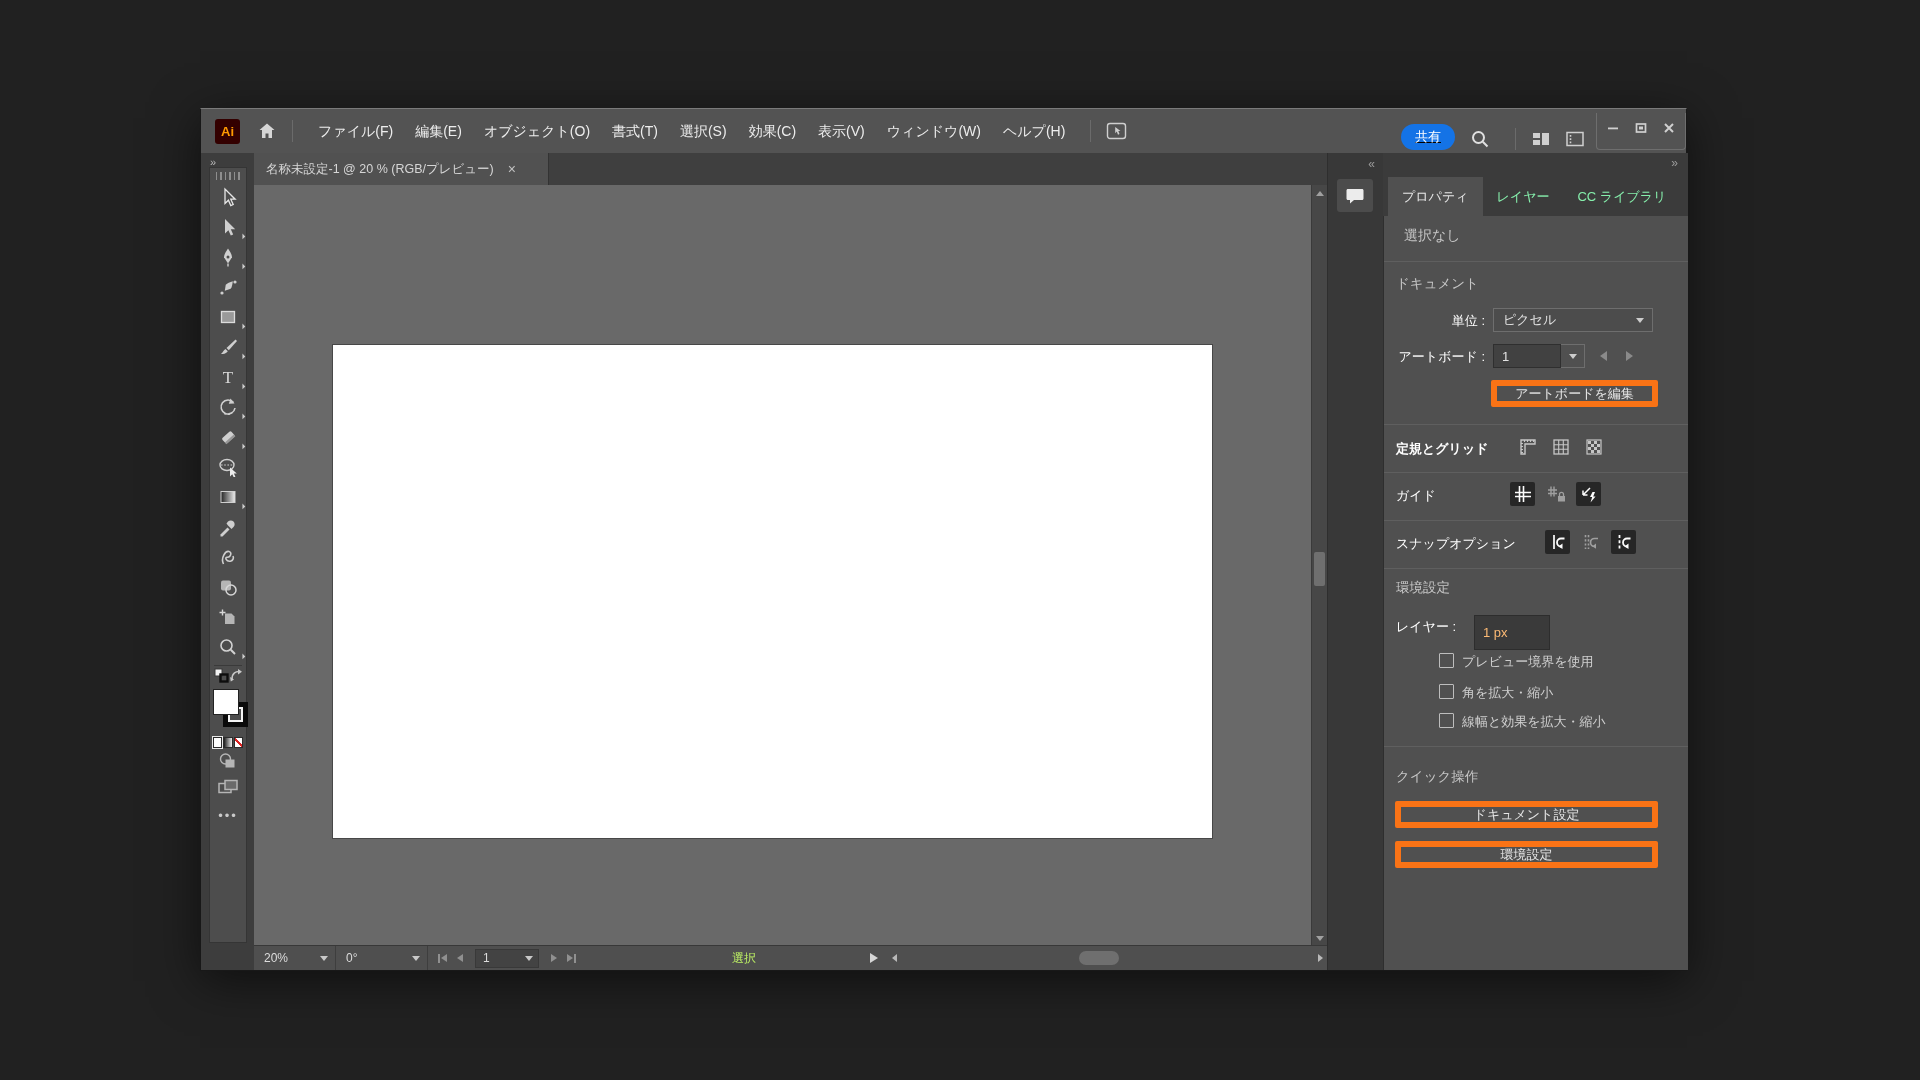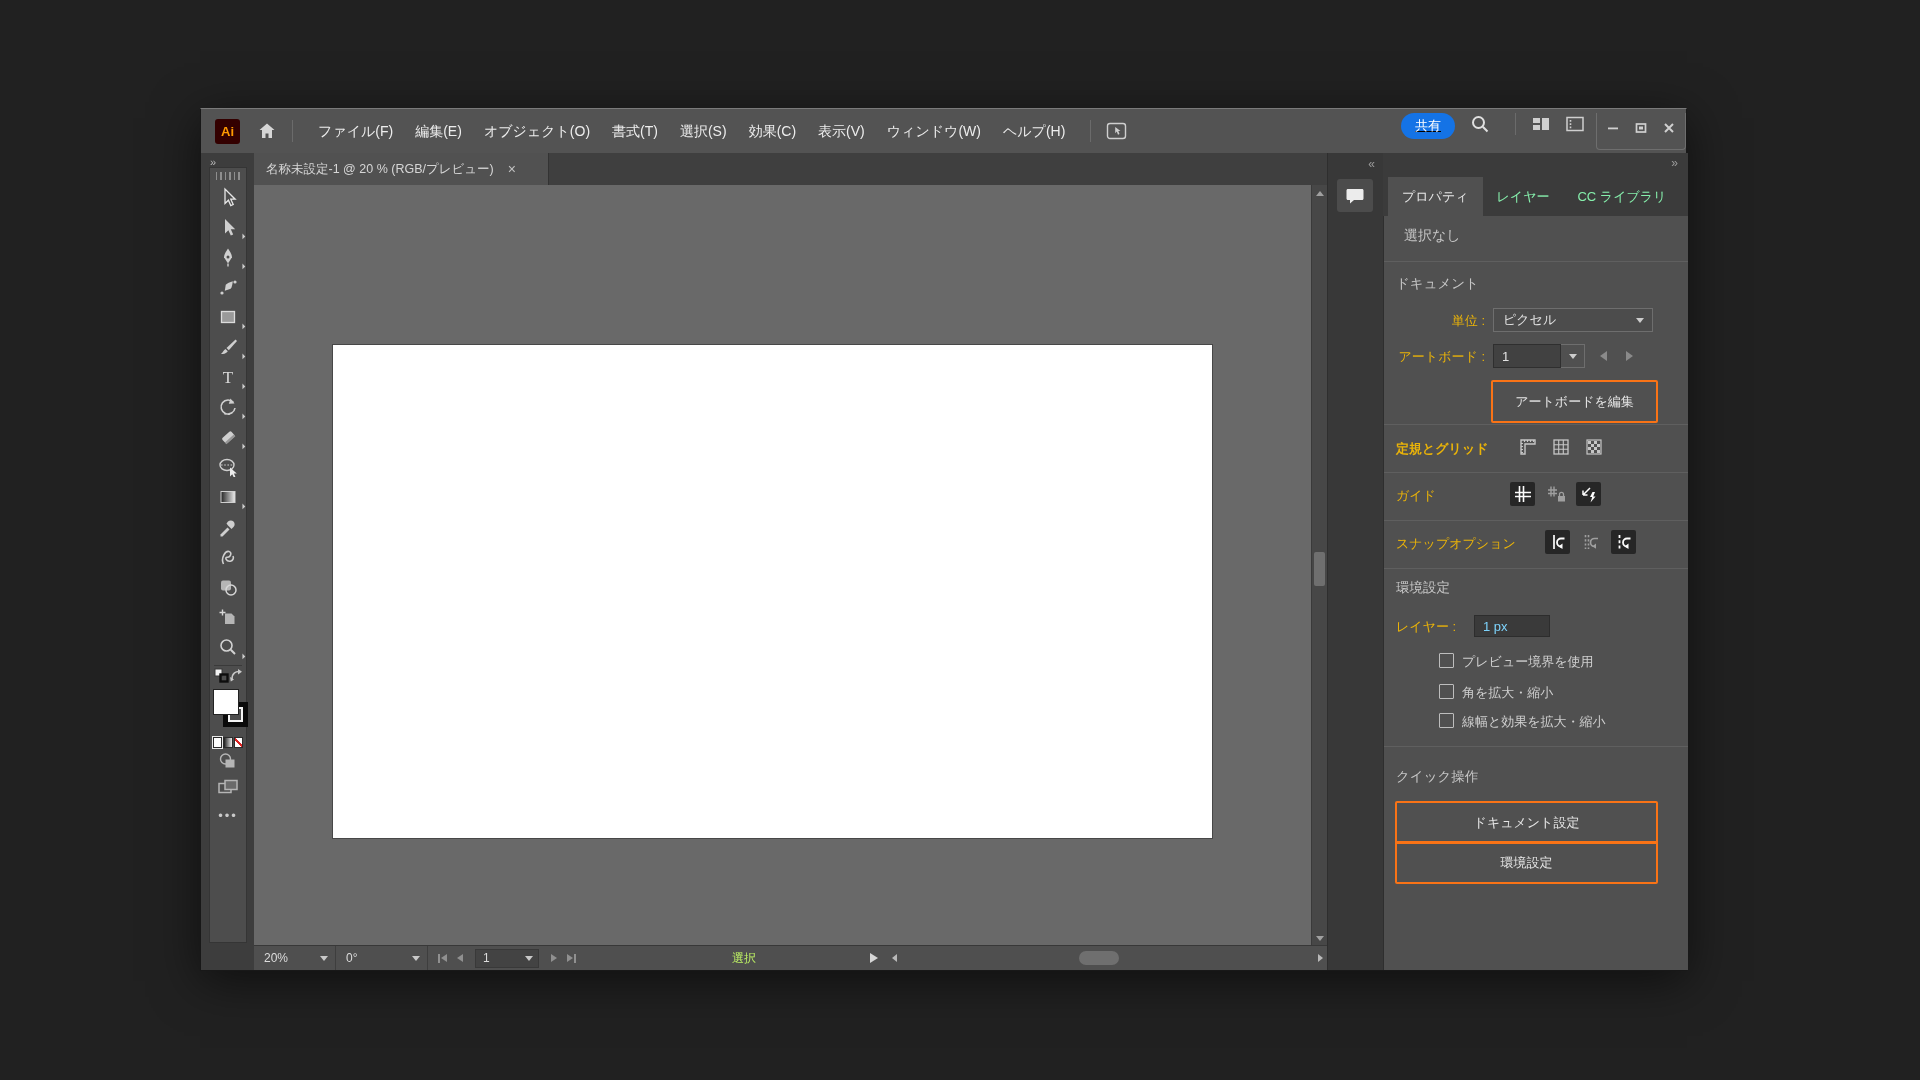--- a/index.html
+++ b/index.html
@@ -6,21 +6,21 @@
   body{width:1920px;height:1080px;background:#212121;font-family:"Liberation Sans","DejaVu Sans",sans-serif;overflow:hidden;position:relative;}
   
   .window{position:absolute;left:200px;top:108px;width:1487px;height:863px;background:#3d3d3d;border:1px solid #181818;border-top:1px solid #7a7a7a;box-shadow:0 10px 45px rgba(0,0,0,.55);box-sizing:border-box;}
   
   .menubar{position:absolute;left:0;top:0;right:0;height:44px;background:#535353;border-bottom:1px solid #3a3a3a;display:flex;align-items:center;}
   .ai-logo{width:25px;height:25px;margin-left:14px;border-radius:3px;background:#330000;color:#ff9a00;font-size:13px;font-weight:bold;display:flex;align-items:center;justify-content:center;letter-spacing:0;}
   .mb-icon{width:22px;height:22px;display:flex;align-items:center;justify-content:center;}
   .home{margin-left:16px;}
   .vsep{width:1px;height:22px;background:#6b6b6b;margin:0 14px;}
   .menu-item{color:#ededed;font-size:14px;padding:0 11px;line-height:44px;cursor:default;white-space:nowrap;}
-  .mb-right{margin-left:auto;display:flex;align-items:flex-start;text-decoration:underline;}
+  .mb-right{margin-left:auto;display:flex;align-items:flex-end;text-decoration:underline;}
   .share-btn{height:26px;padding:0 14px;border-radius:13px;background:#1473e6;color:#fff;font-size:13px;display:flex;align-items:center;margin-right:14px;}
   .search{margin-right:10px;}
   .win-ctrls{display:flex;align-items:flex-start;height:36px;margin-left:10px;border:1px solid #6e6e6e;border-top:none;border-radius:0 0 4px 4px;padding:0 2px;}
   .win-btn{width:28px;height:30px;display:flex;align-items:center;justify-content:center;}
   
   .tool-dock{position:absolute;left:0;top:44px;bottom:0;width:53px;background:#3d3d3d;}
   .dock-collapse{position:absolute;left:9px;top:3px;color:#b9b9b9;font-size:11px;letter-spacing:-2px;}
   .toolstrip{position:absolute;left:8px;top:14px;bottom:27px;width:38px;background:#4d4d4d;border:1px solid #353535;box-sizing:border-box;}
   .grip{height:8px;margin:4px 6px 2px 6px;background:repeating-linear-gradient(90deg,#8e8e8e 0 1.5px,transparent 1.5px 4.5px);}
   .tool{position:relative;width:36px;height:30px;display:flex;align-items:center;justify-content:center;}
@@ -56,37 +56,37 @@
   .dock{position:absolute;left:1182px;top:44px;width:305px;bottom:0;background:#3b3b3b;}
   .dock-top{position:absolute;left:0;top:0;right:0;height:24px;}
   .dock-collapse-r{position:absolute;right:10px;top:3px;color:#9c9c9c;font-size:12px;}
   .ptabs{position:absolute;left:0;top:24px;right:0;height:39px;display:flex;}
   .ptab{font-size:13px;color:#86efac;display:flex;align-items:center;justify-content:center;padding:0 14px;}
   .ptab.active{background:#505050;color:#e6e6e6;margin-left:5px;}
   .pbody{position:absolute;left:0;top:63px;right:0;bottom:0;background:#505050;border-left:1px solid #2e2e2e;box-sizing:border-box;}
   .prow{position:absolute;left:0;right:0;}
   .plabel{color:#c6c6c6;font-size:13.5px;}
   .pdiv{position:absolute;left:0;right:0;height:1px;background:#5f5f5f;}
-  .rlabel{position:absolute;text-align:right;color:#eab308;font-size:13px;}
+  .rlabel{position:absolute;text-align:right;color:#ffffff;font-size:13px;}
   .select-box{position:absolute;height:24px;background:#4c4c4c;border:1px solid #6e6e6e;box-sizing:border-box;display:flex;align-items:center;color:#e2e2e2;font-size:13px;}
   .select-box .val{padding-left:9px;flex:1;}
   .chev{width:0;height:0;border-left:4px solid transparent;border-right:4px solid transparent;border-top:5px solid #cdcdcd;margin-right:8px;}
   .combo-val{position:absolute;height:24px;background:#414141;border:1px solid #2f2f2f;box-sizing:border-box;color:#e2e2e2;font-size:13px;display:flex;align-items:center;padding-left:8px;}
   .combo-chev{position:absolute;height:24px;width:24px;border:1px solid #6e6e6e;border-left:none;box-sizing:border-box;display:flex;align-items:center;justify-content:center;}
   .combo-chev .chev{margin:0;}
   .nav-arrow{position:absolute;width:0;height:0;top:7px;}
   .na-l{border-top:5px solid transparent;border-bottom:5px solid transparent;border-right:7px solid #8a8a8a;}
   .na-r{border-top:5px solid transparent;border-bottom:5px solid transparent;border-left:7px solid #8a8a8a;}
-  .pbutton{position:absolute;height:43px;border:2px solid #f97316;border-radius:2px;color:#e6e6e6;font-size:13px;display:flex;align-items:center;justify-content:center;box-sizing:border-box;}
+  .pbutton{position:absolute;height:27px;border:6px solid #f97316;border-radius:2px;color:#e6e6e6;font-size:13px;display:flex;align-items:center;justify-content:center;box-sizing:border-box;}
   .icon-btn{width:25px;height:24px;display:inline-flex;align-items:center;justify-content:center;border-radius:2px;}
   .icon-btn.pressed{background:#262626;}
   .icon-row{position:absolute;display:flex;gap:8px;align-items:center;}
   .checkbox{display:inline-block;width:13px;height:13px;border:1px solid #bdbdbd;border-radius:1px;vertical-align:-2px;margin-right:8px;}
   .cb-row{position:absolute;left:12px;color:#cfcfcf;font-size:13px;padding-left:43px;}
-  .keyinput{position:absolute;height:22px;background:#3a3a3a;border:1px solid #2d2d2d;box-sizing:border-box;color:#7dd3fc;font-size:13px;display:flex;align-items:center;padding-left:8px;}
+  .keyinput{position:absolute;height:35px;background:#3a3a3a;border:1px solid #2d2d2d;box-sizing:border-box;color:#fdba74;font-size:13px;display:flex;align-items:center;padding-left:8px;}
   
   .statusbar{position:absolute;left:53px;bottom:0;width:1073px;height:25px;background:#4f4f4f;border-top:1px solid #383838;box-sizing:border-box;display:flex;align-items:center;color:#dcdcdc;font-size:12px;}
   .sb-box{height:100%;display:flex;align-items:center;border-right:1px solid #3e3e3e;box-sizing:border-box;position:relative;}
   .sb-val{padding-left:10px;flex:1;}
   .sb-chev{width:0;height:0;border-left:4px solid transparent;border-right:4px solid transparent;border-top:5px solid #c9c9c9;margin-right:7px;}
   .sb-nav{display:flex;align-items:center;gap:10px;padding:0 10px;height:100%;}
   .nav-g{display:flex;align-items:center;gap:1px;}
   .tri-left{width:0;height:0;border-top:4.5px solid transparent;border-bottom:4.5px solid transparent;border-right:6px solid #909090;}
   .tri-right{width:0;height:0;border-top:4.5px solid transparent;border-bottom:4.5px solid transparent;border-left:6px solid #909090;}
   .nav-bar{width:2px;height:9px;background:#909090;}

